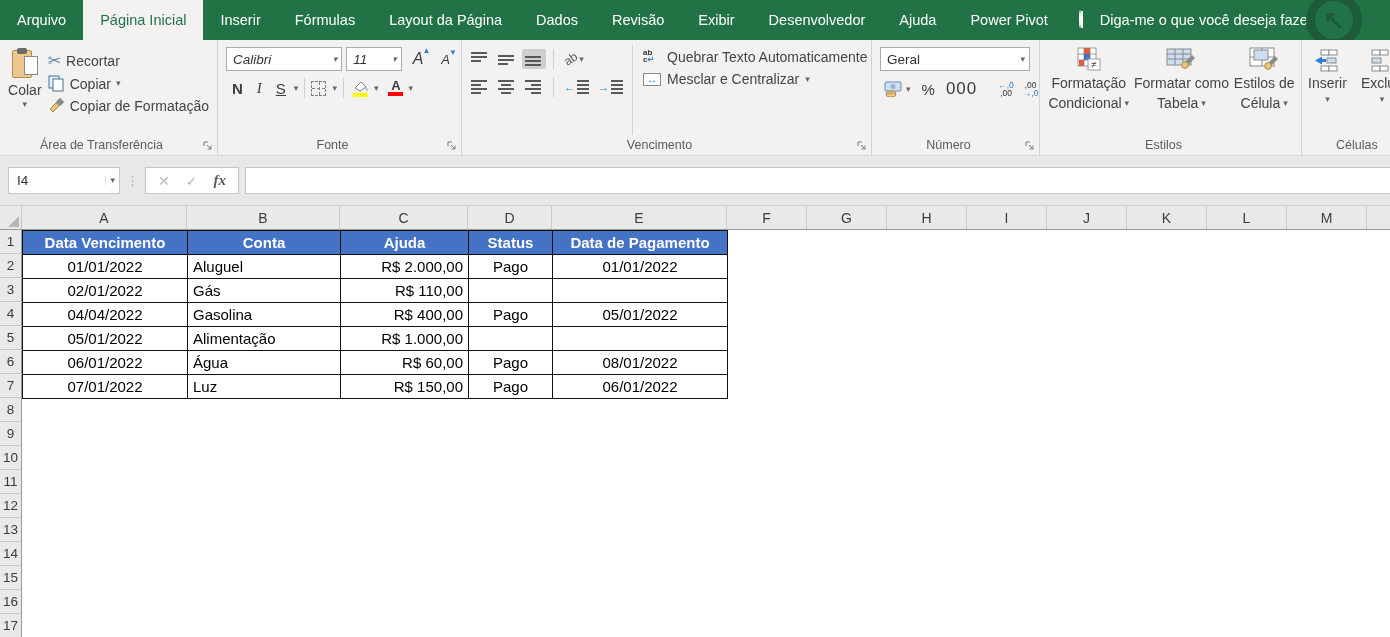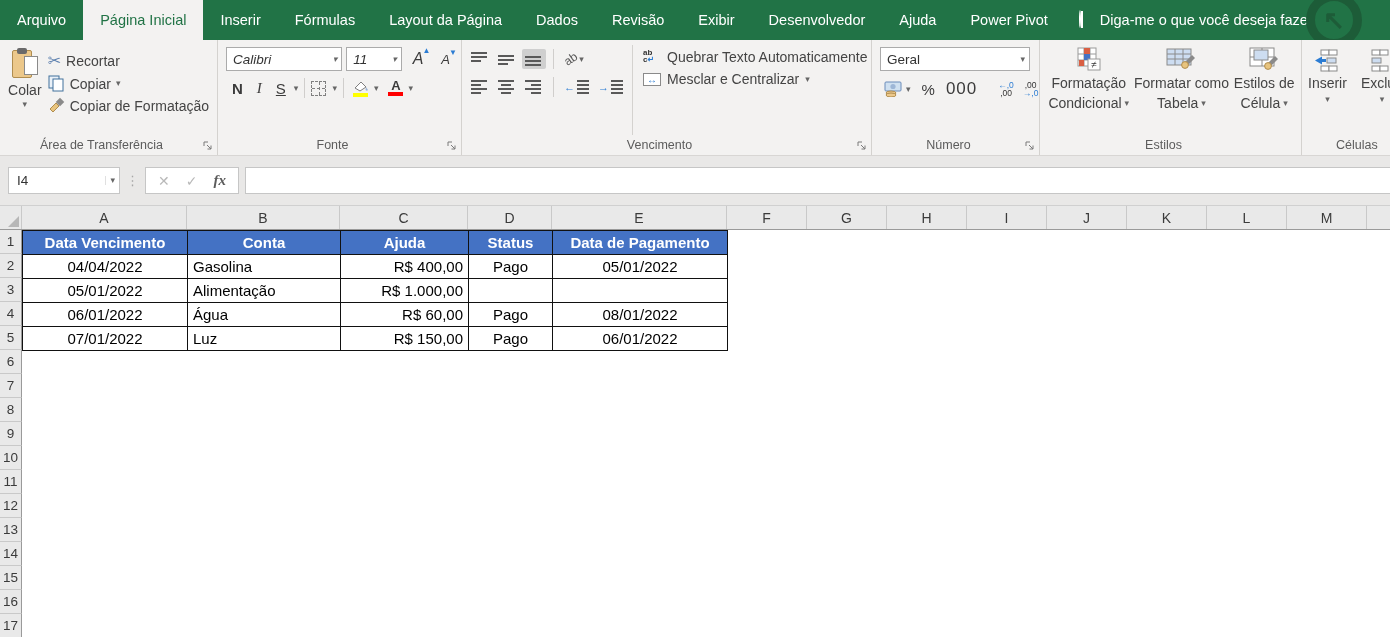--- a/index.html
+++ b/index.html
@@ -516,20 +516,34 @@
       </colgroup>
       <tbody>
           <tr class="hdr">
             <td>Data Vencimento</td>
             <td>Conta</td>
             <td>Ajuda</td>
             <td>Status</td>
             <td>Data de Pagamento</td>
           </tr>
           <tr>
+            <td class="ta-c">01/01/2022</td>
+            <td class="ta-l">Aluguel</td>
+            <td class="ta-r">R$ 2.000,00</td>
+            <td class="ta-c">Pago</td>
+            <td class="ta-c">01/01/2022</td>
+          </tr>
+          <tr>
+            <td class="ta-c">02/01/2022</td>
+            <td class="ta-l">Gás</td>
+            <td class="ta-r">R$ 110,00</td>
+            <td class="ta-c"></td>
+            <td class="ta-c"></td>
+          </tr>
+          <tr>
             <td class="ta-c">04/04/2022</td>
             <td class="ta-l">Gasolina</td>
             <td class="ta-r">R$ 400,00</td>
             <td class="ta-c">Pago</td>
             <td class="ta-c">05/01/2022</td>
           </tr>
           <tr>
             <td class="ta-c">05/01/2022</td>
             <td class="ta-l">Alimentação</td>
             <td class="ta-r">R$ 1.000,00</td>

